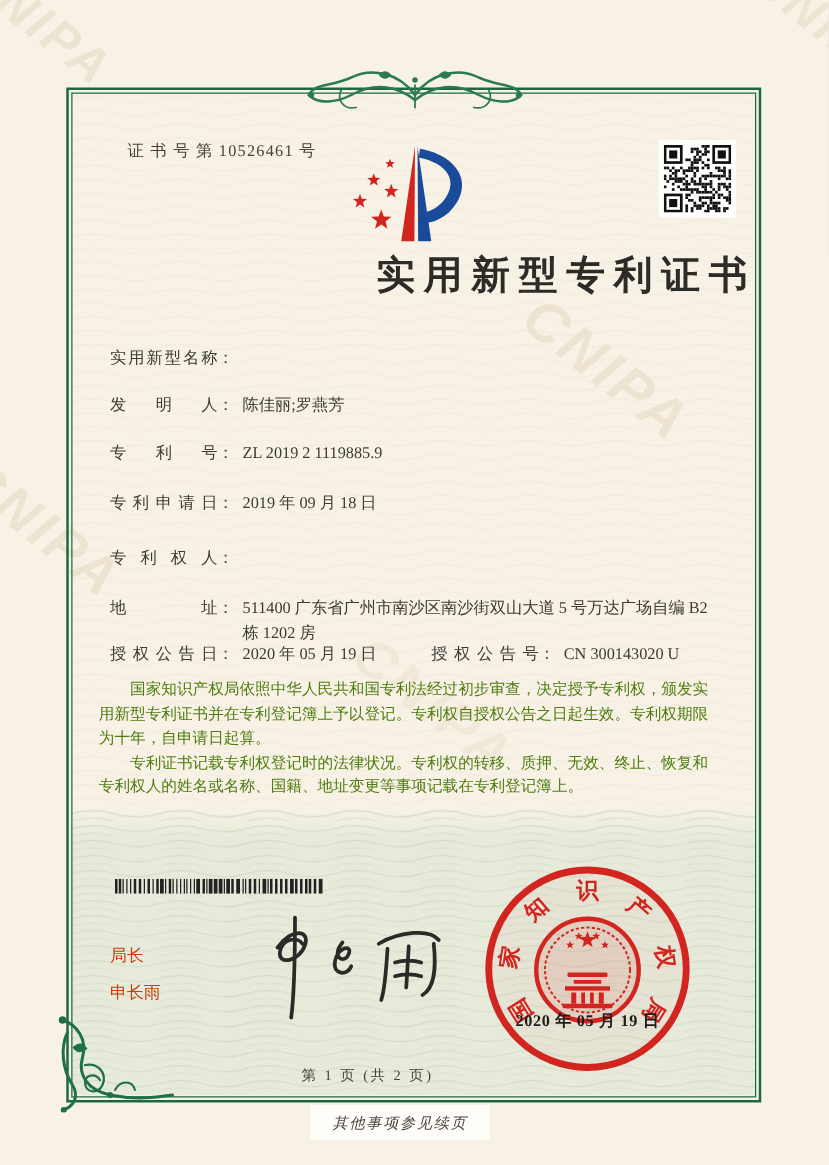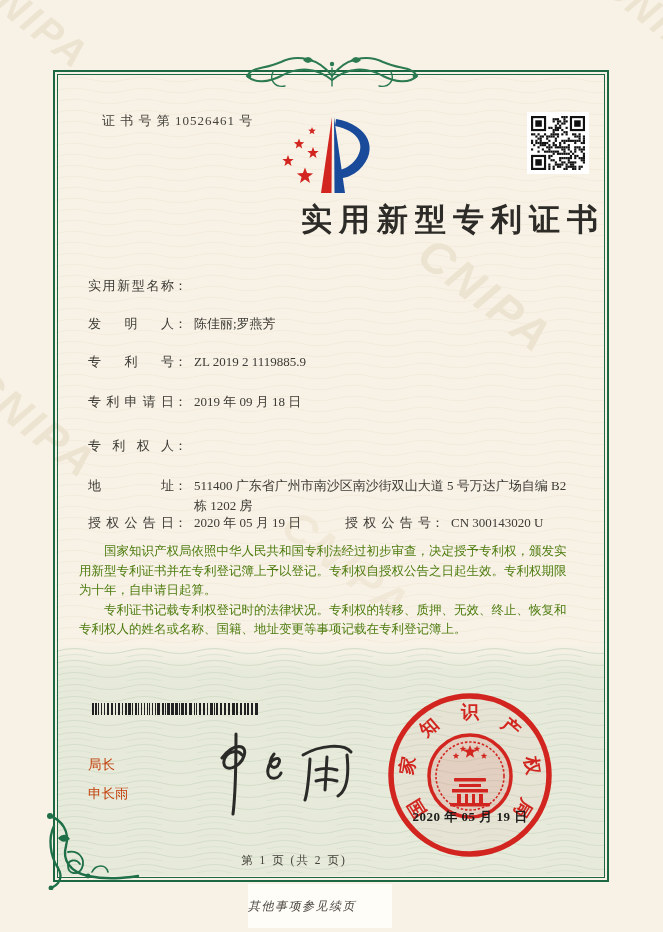--- a/index.html
+++ b/index.html
@@ -38,22 +38,22 @@
   .paras p{margin:0;text-indent:2em;}
   
   .barcode{position:absolute;left:92px;top:703px;z-index:4;}
   .sig-block{position:absolute;left:88px;top:750px;z-index:4;font-size:13.5px;line-height:29px;color:#c2410c;}
   .signature{position:absolute;left:190px;top:728px;z-index:4;}
   .seal{position:absolute;left:385px;top:690px;width:170px;height:170px;z-index:4;}
   .seal-date{position:absolute;left:0;top:118px;width:170px;text-align:center;z-index:5;
              font-size:13px;font-weight:bold;color:#1d1c1a;letter-spacing:.5px;}
   .page-num{position:absolute;left:53px;top:853px;width:444px;text-align:center;z-index:4;
             font-size:11.5px;color:#45423c;letter-spacing:2px;margin-left:19px;}
-  .footer-box{position:absolute;left:248px;top:884px;width:144px;height:44px;background:#fffdf8;
-              z-index:4;display:flex;align-items:center;}
+  .footer-box{position:absolute;left:248px;top:884px;width:144px;height:28px;background:#fffdf8;
+              z-index:4;display:flex;align-items:center;justify-content:center;}
   .footer-box span{font-size:12px;color:#4a473f;letter-spacing:1.5px;font-style:italic;}
   .ornament-top{position:absolute;left:243px;top:46px;z-index:3;}
   .ornament-corner{position:absolute;left:44px;top:812px;z-index:3;}
 </style>
 </head>
 <body>
 
 <div class="screen">
 
   <div class="wm" style="left:-38px;top:-4px;font-size:40px;">CNIPA</div>

